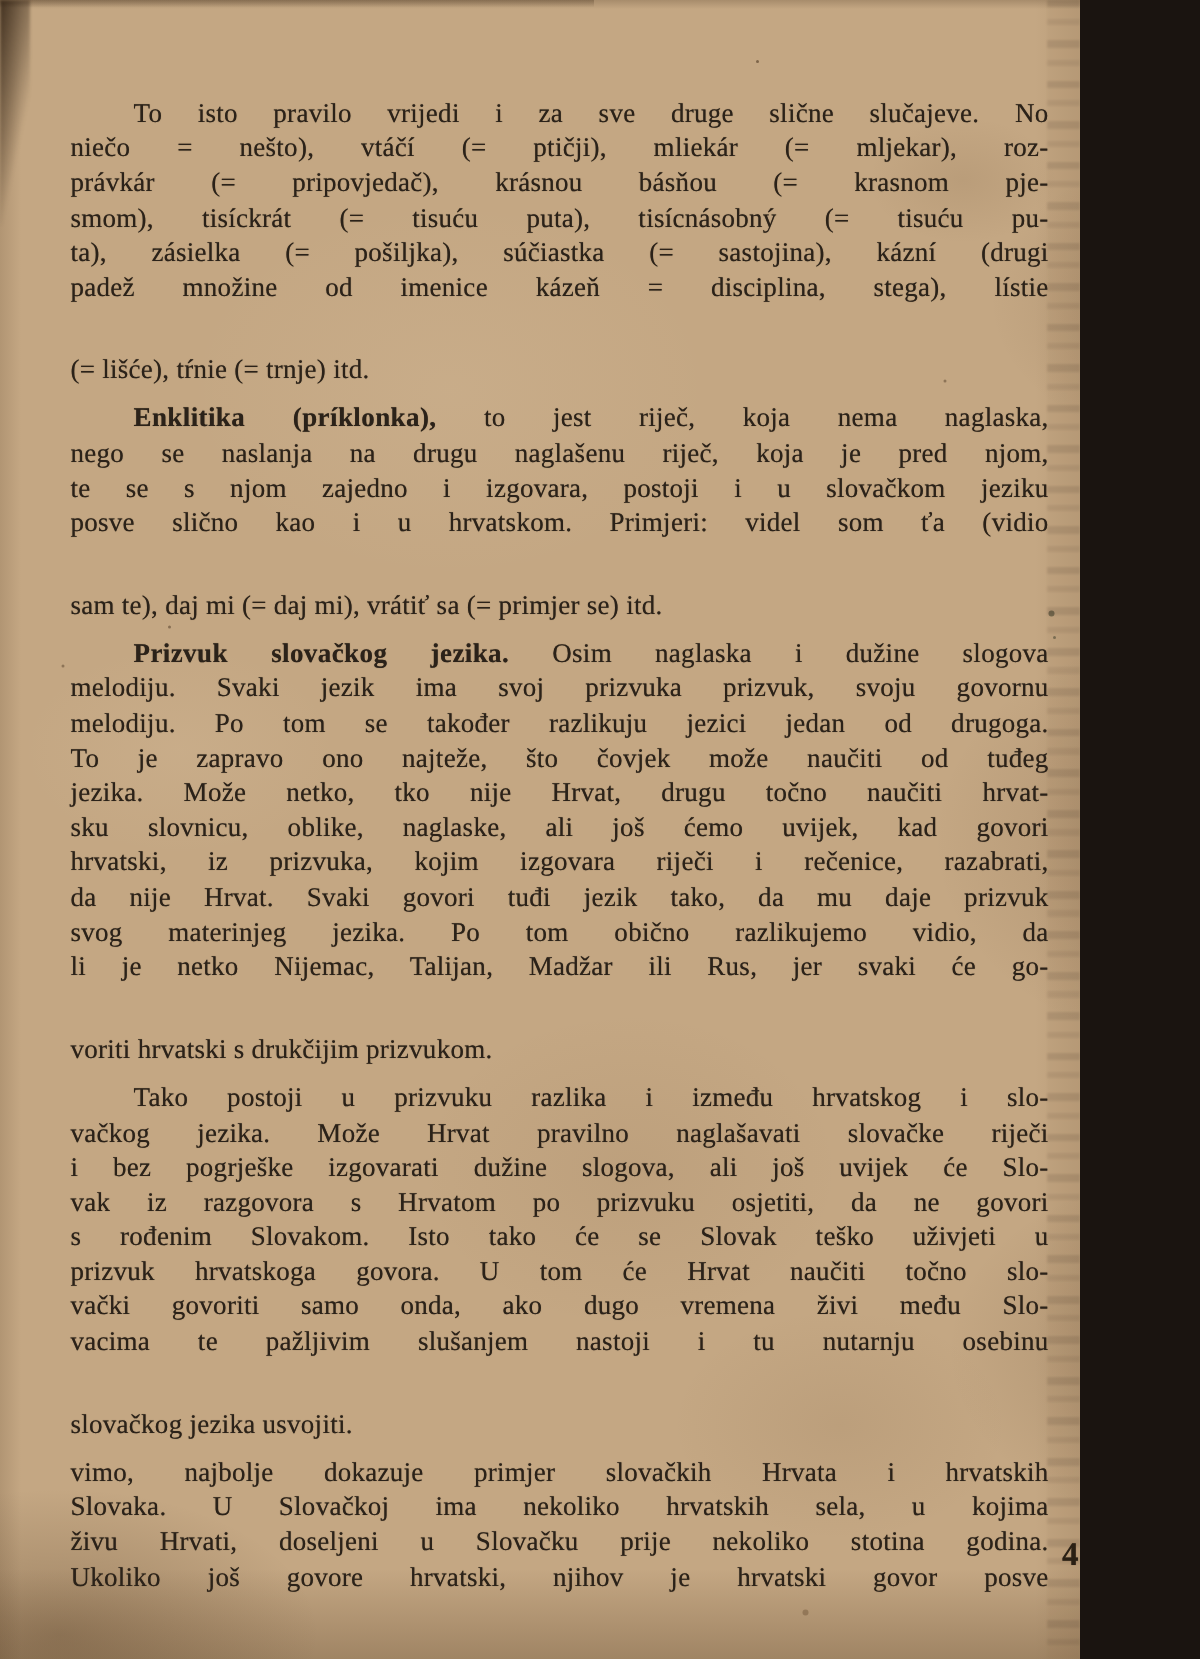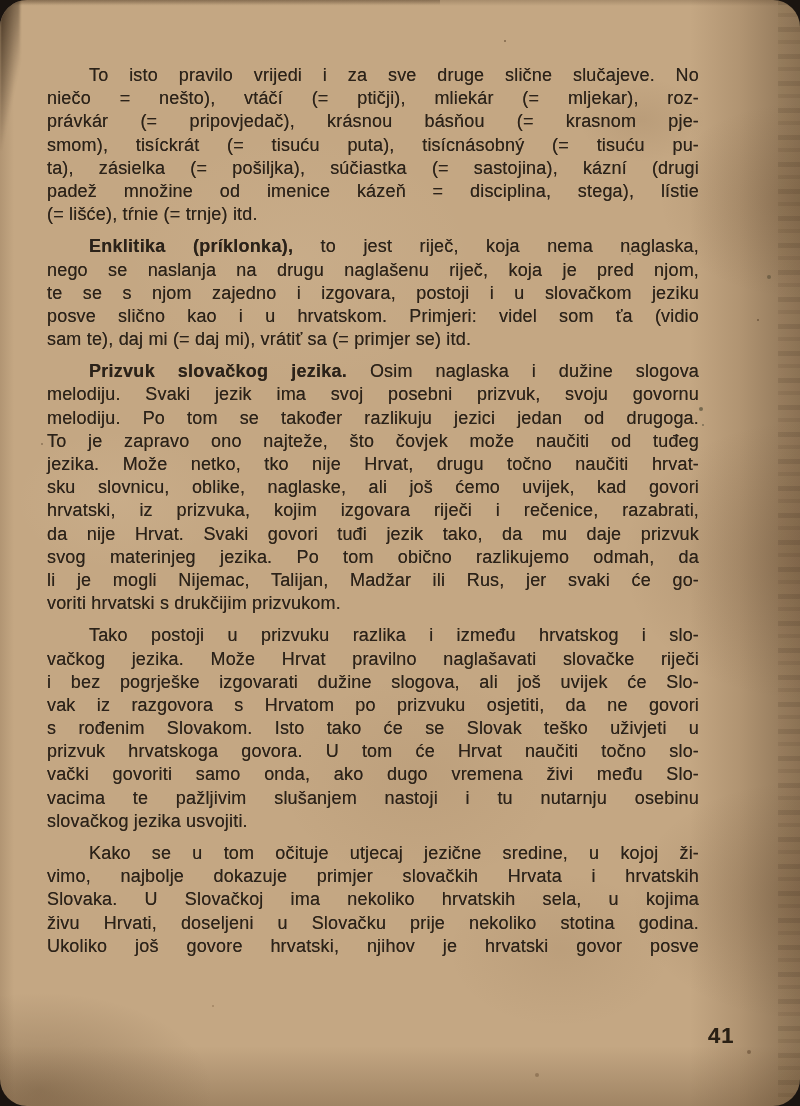--- a/index.html
+++ b/index.html
@@ -1,37 +1,36 @@
 <!DOCTYPE html>
 <html><head>
 <meta charset="utf-8">
 <style>
   html, body { margin: 0; padding: 0; background: #1a1410; }
   .page {
     position: relative;
-    width: 800px;
+    width: 720px;
     height: 1106px;
     overflow: hidden;
-    font-family: Liberation Sans, sans-serif;
+    font-family: Liberation Serif, serif;
     background-color: #c4a783;
     background-image:
       radial-gradient(90px 60px at 642px 120px, rgba(96,68,40,.10), rgba(0,0,0,0) 70%),
       radial-gradient(150px 100px at 120px 500px, rgba(240,220,190,.10), rgba(0,0,0,0) 70%),
       radial-gradient(200px 150px at 420px 780px, rgba(96,66,38,.07), rgba(0,0,0,0) 70%),
       radial-gradient(250px 180px at 300px 260px, rgba(244,226,198,.09), rgba(0,0,0,0) 70%),
       radial-gradient(160px 110px at 560px 950px, rgba(90,62,36,.08), rgba(0,0,0,0) 70%),
       radial-gradient(230px 130px at 40px 1090px, rgba(70,48,26,.30), rgba(0,0,0,0) 75%),
       radial-gradient(200px 140px at 800px 200px, rgba(80,54,30,.18), rgba(0,0,0,0) 70%),
       radial-gradient(260px 200px at 805px 560px, rgba(76,50,28,.20), rgba(0,0,0,0) 70%),
       radial-gradient(240px 170px at 800px 900px, rgba(72,48,26,.20), rgba(0,0,0,0) 70%),
       linear-gradient(to bottom, rgba(64,44,24,.22), rgba(0,0,0,0) 6px),
       linear-gradient(to right, rgba(80,56,32,.16), rgba(0,0,0,0) 14px),
       linear-gradient(to top, rgba(76,52,28,.30), rgba(0,0,0,0) 60px),
       linear-gradient(to right, rgba(0,0,0,0) 690px, rgba(88,62,36,.18) 740px, rgba(62,42,22,.42) 800px);
-    border-radius: 27px;
   }
   .corner-tl {
     position: absolute; left: 0; top: 0; width: 20px; height: 150px;
     background: linear-gradient(102deg, rgba(47,32,18,.85) 0%, rgba(47,32,18,.35) 40%, rgba(0,0,0,0) 65%);
     filter: blur(1.2px);
   }
   .edge-top {
     position: absolute; left: 0; top: 0; width: 55%; height: 5px;
     background: linear-gradient(to bottom, rgba(60,40,22,.30), rgba(0,0,0,0));
   }
@@ -75,21 +74,21 @@
   .para { margin: 0 0 9px 0; }
   .line {
     text-align: justify;
     text-align-last: justify;
     -moz-text-align-last: justify;
     white-space: normal;
     height: 23.2px;
     overflow: visible;
   }
   .line.first { padding-left: 42px; }
-  .line.endline { text-align-last: left; -moz-text-align-last: left; }
+  .line.endline { text-align-last: left; margin-top: 32px; -moz-text-align-last: left; }
   .line b { font-weight: bold; letter-spacing: .015em; }
   .page-num {
     position: absolute;
     left: 708px;
     top: 1023px;
     font-size: 22px;
     font-weight: bold;
     color: #2a2014;
     letter-spacing: 1px;
     text-shadow: 0 0 .5px rgba(40,30,20,.6);
@@ -115,44 +114,43 @@
       </div>
       <div class="para">
         <div class="line first"><b>Enklitika (príklonka),</b><span> to jest riječ, koja nema naglaska,</span></div>
         <div class="line">nego se naslanja na drugu naglašenu riječ, koja je pred njom,</div>
         <div class="line">te se s njom zajedno i izgovara, postoji i u slovačkom jeziku</div>
         <div class="line">posve slično kao i u hrvatskom. Primjeri: videl som ťa (vidio</div>
         <div class="line endline">sam te), daj mi (= daj mi), vrátiť sa (= primjer se) itd.</div>
       </div>
       <div class="para">
         <div class="line first"><b>Prizvuk slovačkog jezika.</b><span> Osim naglaska i dužine slogova</span></div>
-        <div class="line">melodiju. Svaki jezik ima svoj posebni prizvuk, svoju govornu</div>
+        <div class="line">melodiju. Svaki jezik ima svoj prizvuka prizvuk, svoju govornu</div>
         <div class="line">melodiju. Po tom se također razlikuju jezici jedan od drugoga.</div>
         <div class="line">To je zapravo ono najteže, što čovjek može naučiti od tuđeg</div>
         <div class="line">jezika. Može netko, tko nije Hrvat, drugu točno naučiti hrvat-</div>
         <div class="line">sku slovnicu, oblike, naglaske, ali još ćemo uvijek, kad govori</div>
         <div class="line">hrvatski, iz prizvuka, kojim izgovara riječi i rečenice, razabrati,</div>
         <div class="line">da nije Hrvat. Svaki govori tuđi jezik tako, da mu daje prizvuk</div>
-        <div class="line">svog materinjeg jezika. Po tom obično razlikujemo odmah, da</div>
-        <div class="line">li je mogli Nijemac, Talijan, Madžar ili Rus, jer svaki će go-</div>
+        <div class="line">svog materinjeg jezika. Po tom obično razlikujemo vidio, da</div>
+        <div class="line">li je netko Nijemac, Talijan, Madžar ili Rus, jer svaki će go-</div>
         <div class="line endline">voriti hrvatski s drukčijim prizvukom.</div>
       </div>
       <div class="para">
         <div class="line first">Tako postoji u prizvuku razlika i između hrvatskog i slo-</div>
         <div class="line">vačkog jezika. Može Hrvat pravilno naglašavati slovačke riječi</div>
         <div class="line">i bez pogrješke izgovarati dužine slogova, ali još uvijek će Slo-</div>
         <div class="line">vak iz razgovora s Hrvatom po prizvuku osjetiti, da ne govori</div>
         <div class="line">s rođenim Slovakom. Isto tako će se Slovak teško uživjeti u</div>
         <div class="line">prizvuk hrvatskoga govora. U tom će Hrvat naučiti točno slo-</div>
         <div class="line">vački govoriti samo onda, ako dugo vremena živi među Slo-</div>
         <div class="line">vacima te pažljivim slušanjem nastoji i tu nutarnju osebinu</div>
         <div class="line endline">slovačkog jezika usvojiti.</div>
       </div>
       <div class="para">
-        <div class="line first">Kako se u tom očituje utjecaj jezične sredine, u kojoj ži-</div>
         <div class="line">vimo, najbolje dokazuje primjer slovačkih Hrvata i hrvatskih</div>
         <div class="line">Slovaka. U Slovačkoj ima nekoliko hrvatskih sela, u kojima</div>
         <div class="line">živu Hrvati, doseljeni u Slovačku prije nekoliko stotina godina.</div>
         <div class="line">Ukoliko još govore hrvatski, njihov je hrvatski govor posve</div>
       </div>
     </div>
   <div class="page-num">41</div>
 </div>
 
 </body></html>

